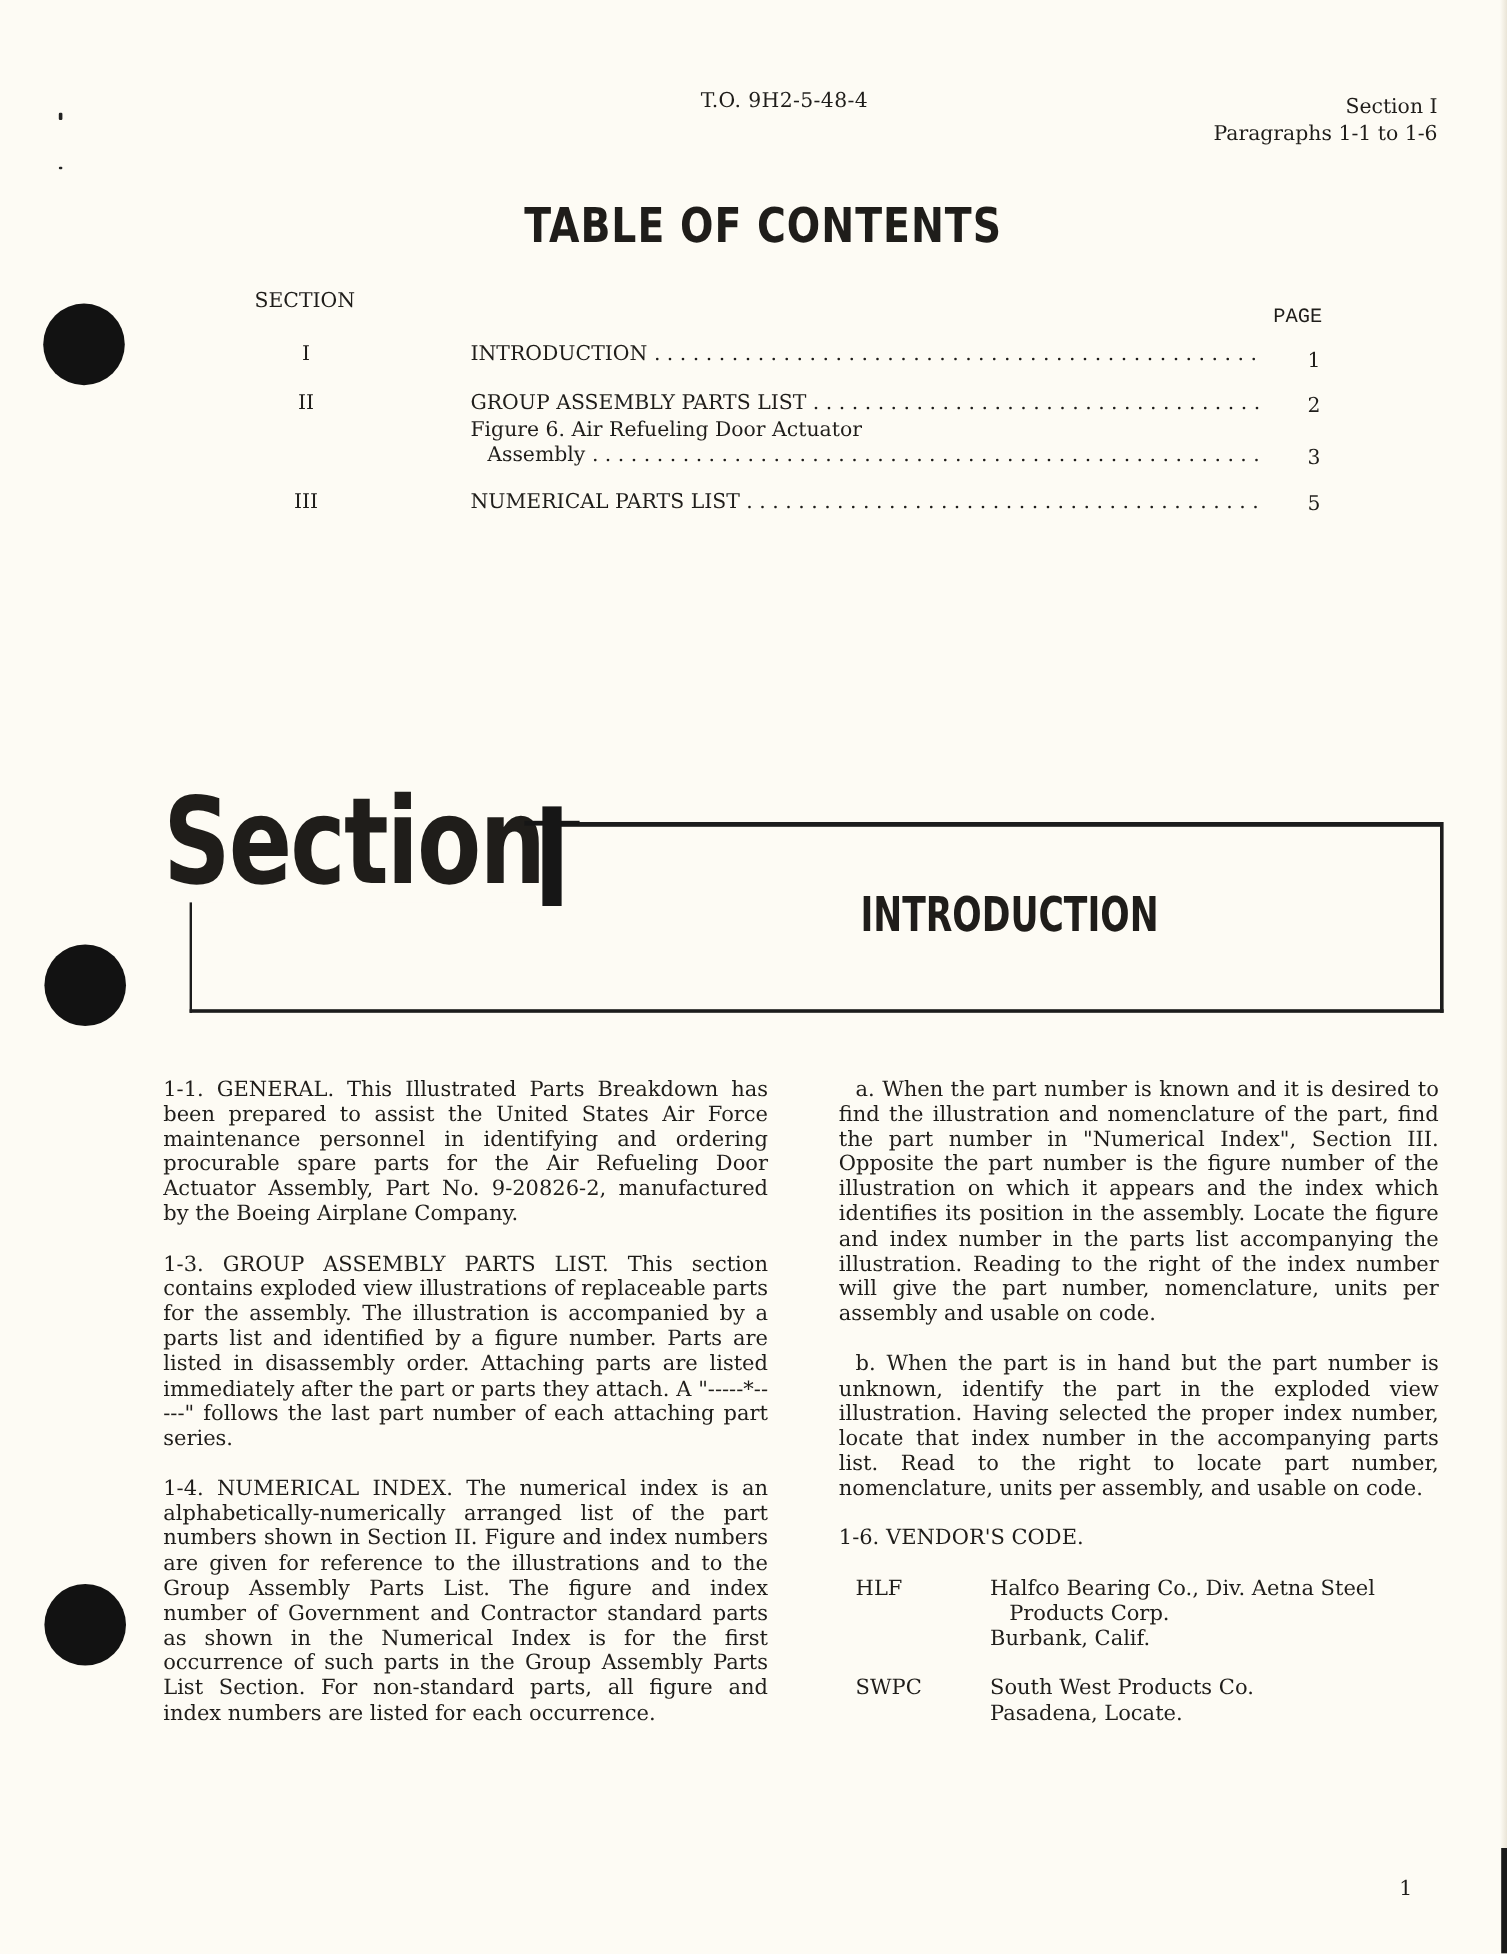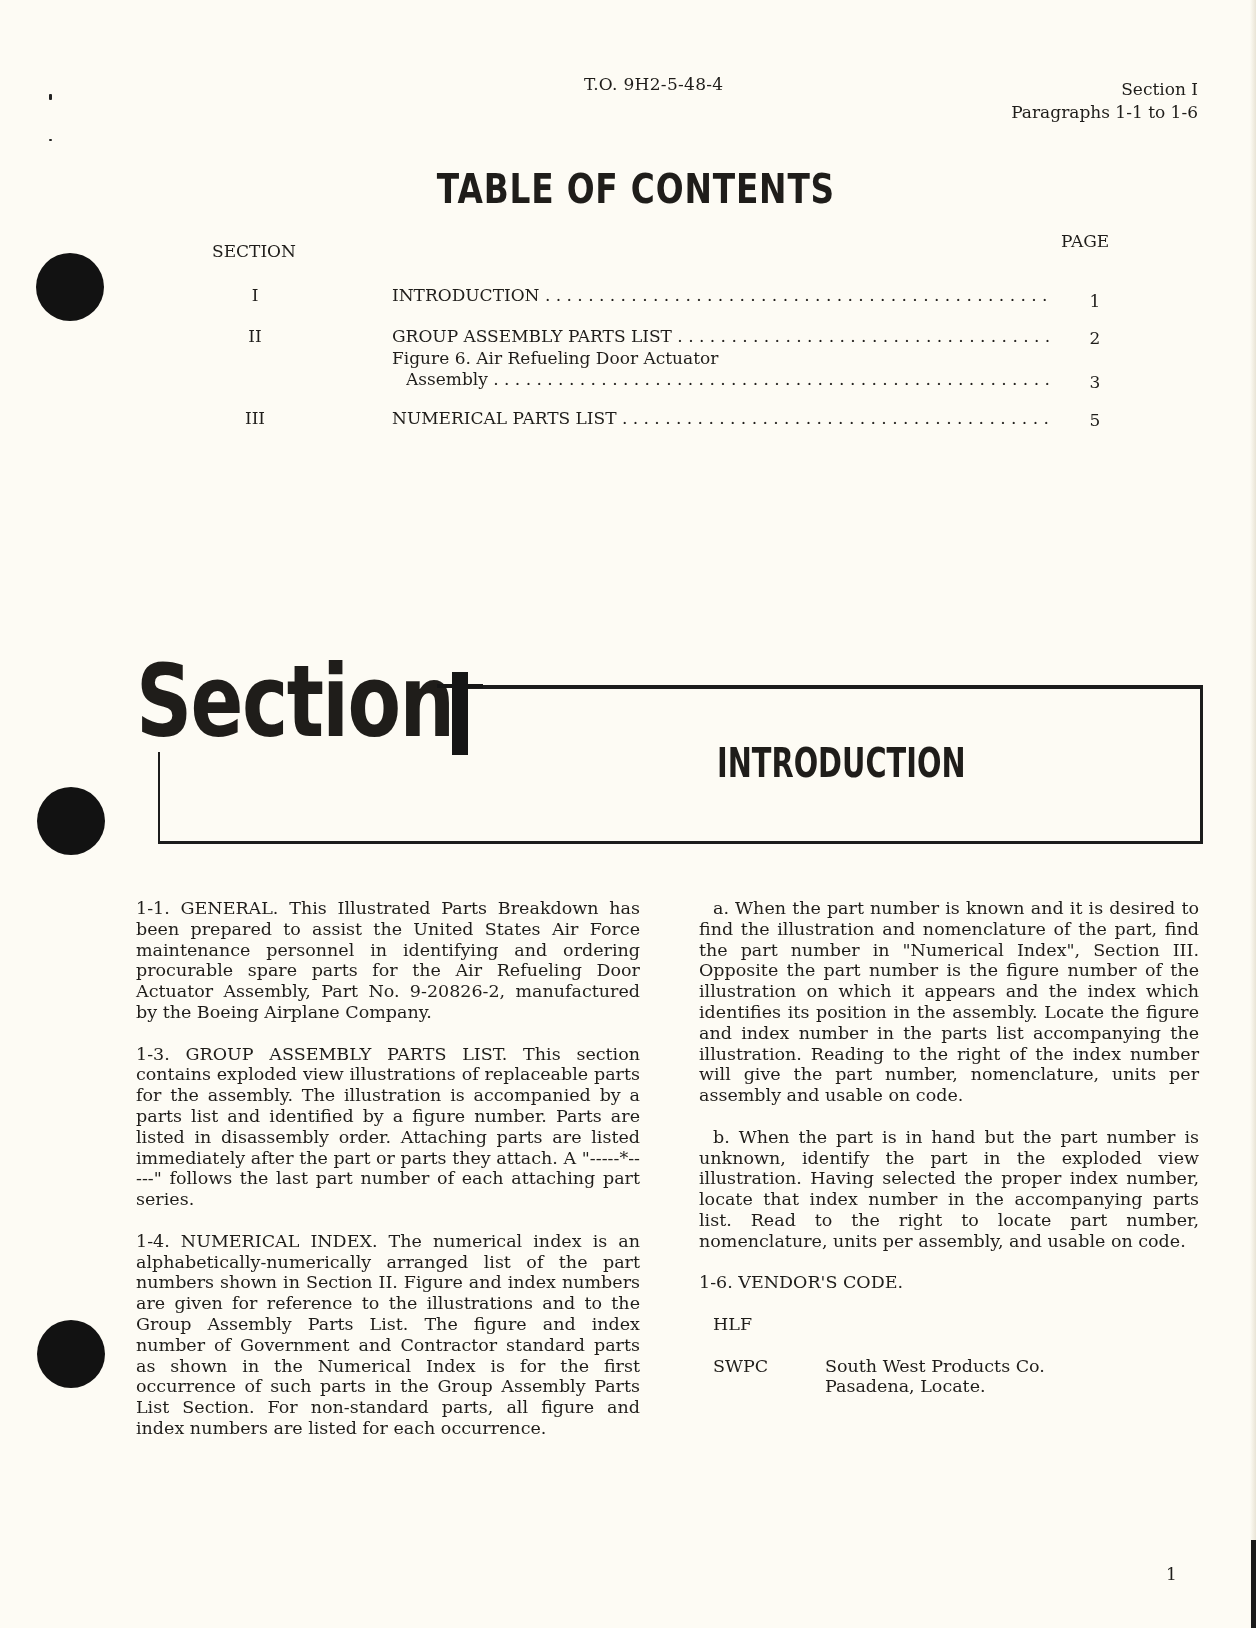--- a/index.html
+++ b/index.html
@@ -63,22 +63,23 @@
       transform: scaleX(0.82);
       transform-origin: 672px 0;
     }
     .toc-col-section {
       position: absolute;
       left: 212px; top: 241px;
       font-size: 17px;
     }
     .toc-col-page {
       position: absolute;
-      left: 1061px; top: 231px;
-      font-size: 17px;
+      left: 1061px; top: 255px;
+      font-size: 17px;
+      font-family: Liberation Mono, monospace;
     }
     .toc-row {
       position: absolute;
       left: 200px;
       width: 920px;
       font-size: 17px;
     }
     .toc-num {
       position: absolute;
       left: 0; width: 110px;
@@ -252,20 +253,25 @@
   <p class="para">1-4.  NUMERICAL INDEX.  The numerical index is an alphabetically-numerically arranged list of the part numbers shown in Section II.  Figure and index numbers are given for reference to the illustrations and to the Group Assembly Parts List.  The figure and index number of Government and Contractor standard parts as shown in the Numerical Index is for the first occurrence of such parts in the Group Assembly Parts List Section. For non-standard parts, all figure and index numbers are listed for each occurrence.</p>
 </div>
 
 <div class="col col-right">
   <p class="para para-indent">a.  When the part number is known and it is desired to find the illustration and nomenclature of the part, find the part number in "Numerical Index", Section III. Opposite the part number is the figure number of the illustration on which it appears and the index which identifies its position in the assembly.  Locate the figure and index number in the parts list accompanying the illustration.  Reading to the right of the index number will give the part number, nomenclature, units per assembly and usable on code.</p>
   <p class="para para-indent">b.  When the part is in hand but the part number is unknown, identify the part in the exploded view illustration.  Having selected the proper index number, locate that index number in the accompanying parts list.  Read to the right to locate part number, nomenclature, units per assembly, and usable on code.</p>
   <p class="para">1-6.  VENDOR'S CODE.</p>
 
   <div class="vendor-row">
     <div class="vendor-code">HLF</div>
+    <div class="vendor-info">
+      <div>Halfco Bearing Co., Div. Aetna Steel</div>
+      <div class="indent">Products Corp.</div>
+      <div>Burbank, Calif.</div>
+    </div>
   </div>
 
   <div class="vendor-row">
     <div class="vendor-code">SWPC</div>
     <div class="vendor-info">
       <div>South West Products Co.</div>
       <div>Pasadena, Locate.</div>
     </div>
   </div>
 </div>

